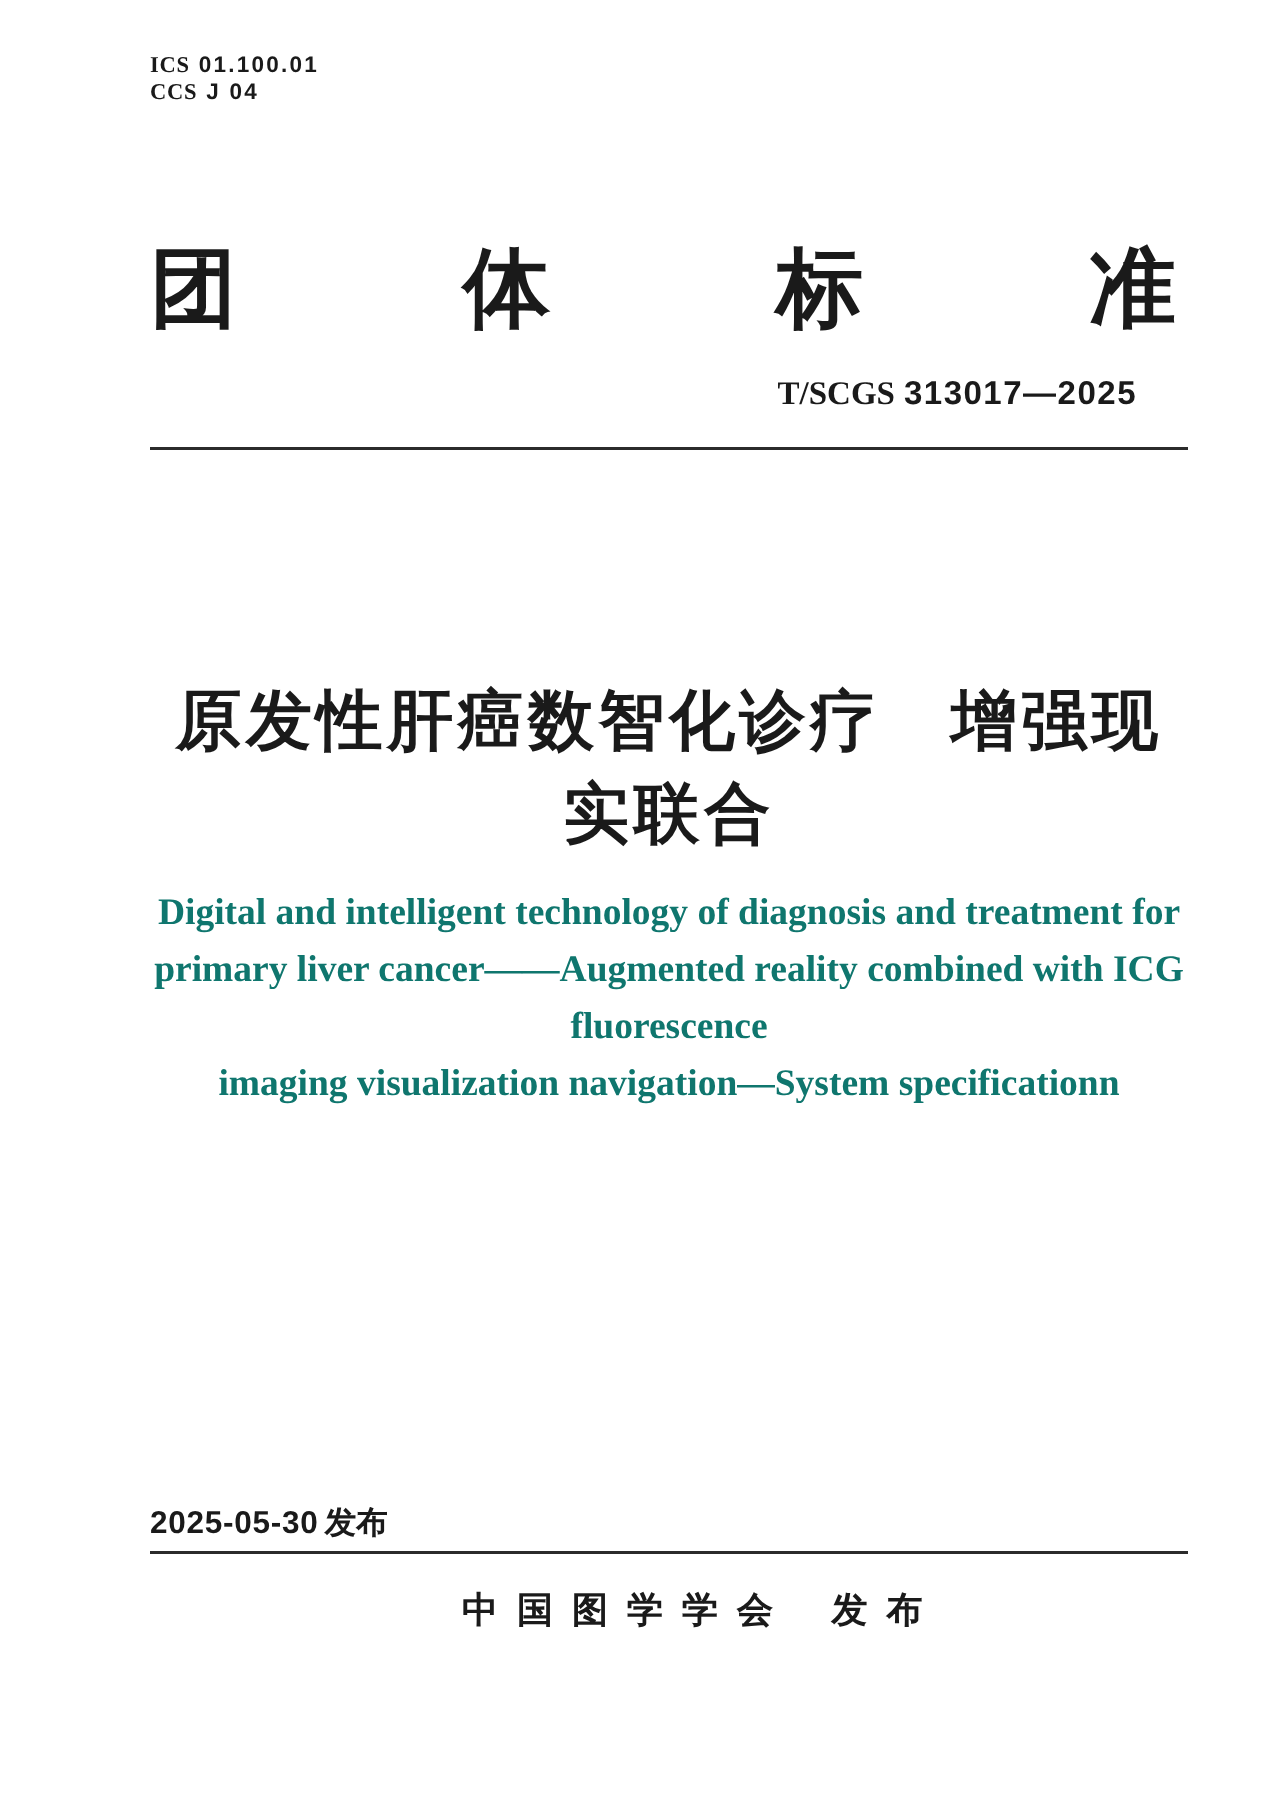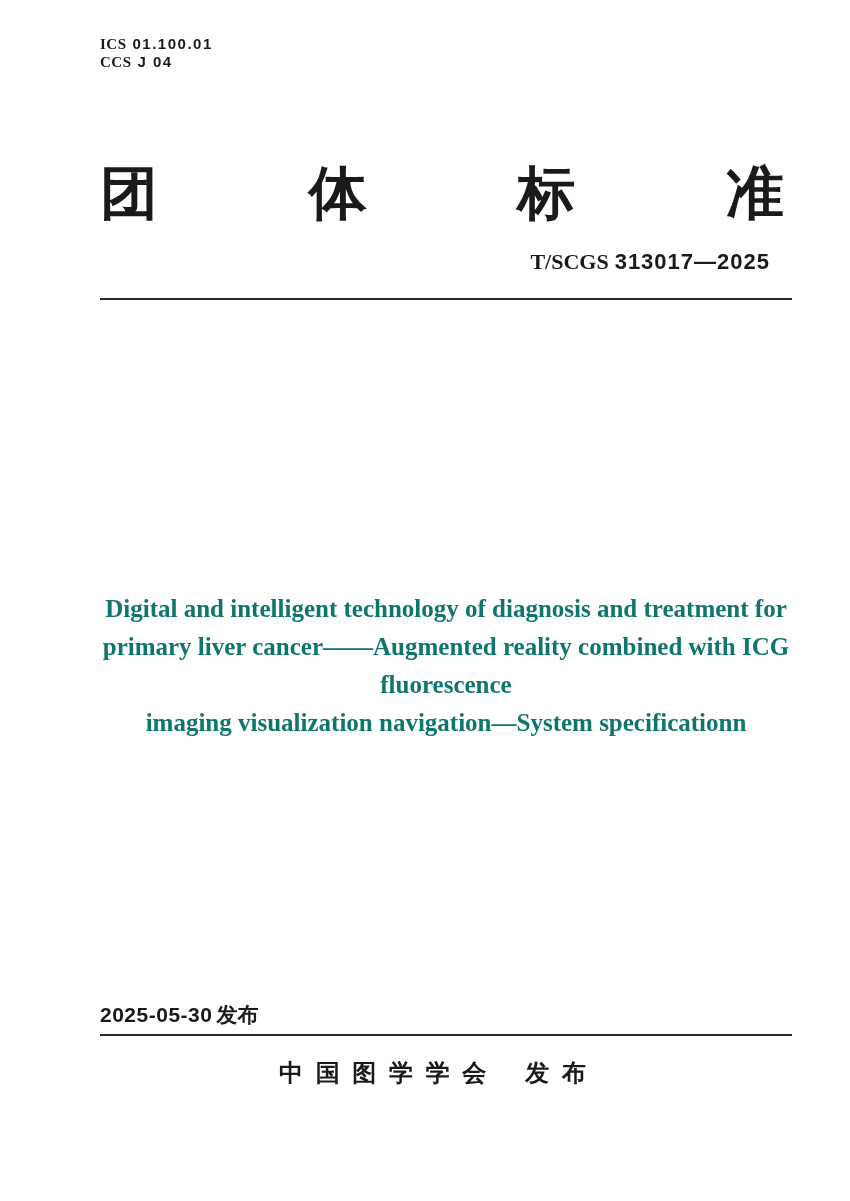--- a/index.html
+++ b/index.html
@@ -23,21 +23,21 @@
 
   
   .std-type {
     position: absolute; left: 100px; top: 160px; width: 684px;
     display: flex; justify-content: space-between;
     font-size: 58px; font-weight: bold; line-height: 66px;
   }
 
   
   .std-number {
-    position: absolute; left: 100px; top: 249px; width: 692px;
+    position: absolute; left: 88px; top: 249px; width: 692px;
     text-align: right; padding-right: 22px;
     font-size: 22px; font-weight: bold;
   }
   .std-number .num-prefix { font-family: "Liberation Serif", "DejaVu Serif", serif; }
   .std-number .num-code   { letter-spacing: 1px; margin-left: 6px; }
 
   .rule {
     position: absolute; left: 100px; width: 692px; height: 2px;
     background: #2b2b2b;
   }
@@ -66,21 +66,21 @@
   .dates {
     position: absolute; left: 100px; top: 1001px; width: 692px;
     display: flex; justify-content: space-between;
     font-size: 21px; font-weight: 600; align-items: flex-end;
   }
   .dates .date-num { letter-spacing: .5px; }
   .dates .date-label { margin-left: 4px; }
 
   
   .publisher {
-    position: absolute; left: 88px; top: 1057px; width: 692px;
+    position: absolute; left: 117px; top: 1057px; width: 692px;
     text-align: center;
     font-size: 24px; font-weight: bold; letter-spacing: 3px;
   }
   .publisher .publish-label { margin-left: 36px; }
 </style>
 </head>
 <body>
 
 <div class="page">
 
@@ -100,20 +100,21 @@
     <span>准</span>
   </div>
 
   <div class="std-number">
     <span class="num-prefix">T/SCGS</span><span class="num-code sans">313017—2025</span>
   </div>
 
   <div class="rule rule-top"></div>
 
   <div class="title-cn">
+    <div>原发性肝癌数智化诊疗　增强现实联合</div>
   </div>
 
   <div class="title-en">
     <div>Digital and intelligent technology of diagnosis and treatment for</div>
     <div>primary liver cancer——Augmented reality combined with ICG fluorescence</div>
     <div>imaging visualization navigation—System specificationn</div>
   </div>
 
   <div class="dates">
     <div>

